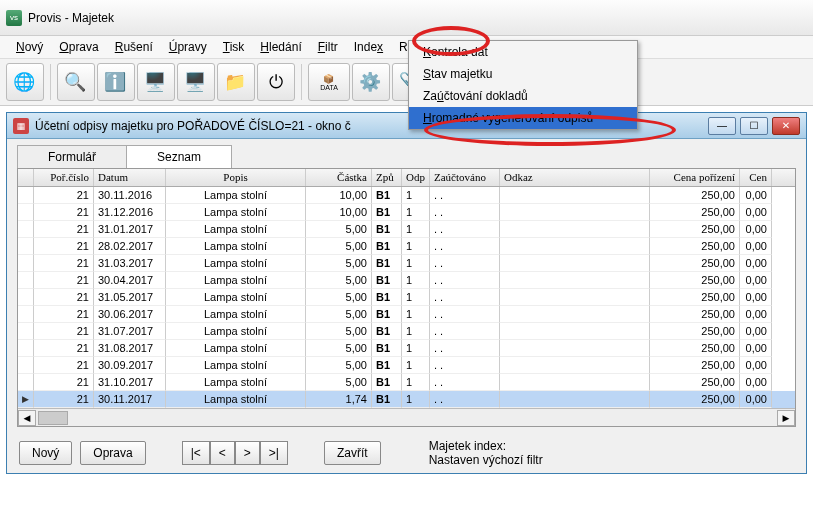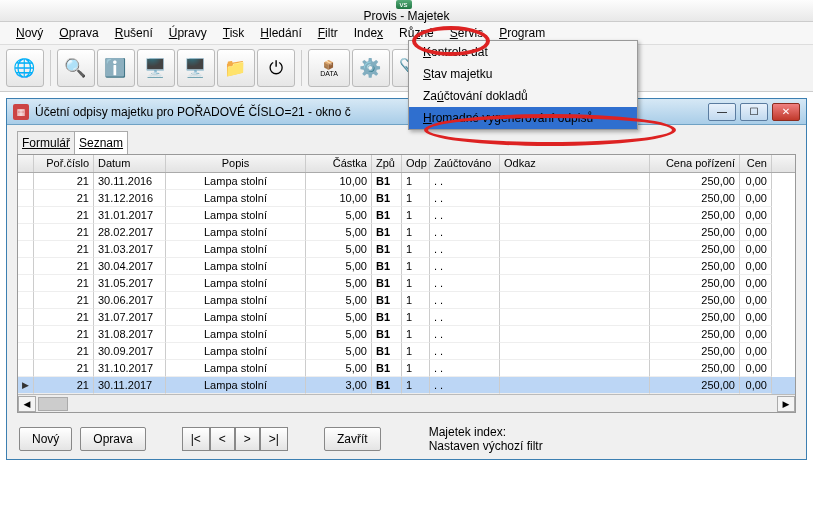--- a/index.html
+++ b/index.html
@@ -7,27 +7,26 @@
     margin: 0;
     font-family: Tahoma, sans-serif;
     font-size: 12px;
     background: #fff;
     width: 813px;
     height: 528px;
     overflow: hidden;
     position: relative;
   }
   .titlebar {
-    height: 22px;
+    height: 36px;
     background: linear-gradient(#fdfdfd, #e8e8e8);
     display: flex;
     align-items: center;
     padding: 0 6px;
     border-bottom: 1px solid #ccc;
-    flex-direction: column;
   }
   .titlebar .app-icon {
     width: 16px; height: 16px;
     background: linear-gradient(#5a7, #274);
     margin-right: 6px;
     border-radius: 2px;
     font-size: 8px;
     color:#fff;
     display:flex;align-items:center;justify-content:center;
   }
@@ -75,25 +74,25 @@
     gap: 6px;
   }
   .subwindow-title .ticon {
     width:16px;height:16px;background:#c44; border-radius:2px;
     display:flex;align-items:center;justify-content:center;color:#fff;font-size:9px;
   }
   .win-controls { margin-left:auto; display:flex; gap:4px;}
   .win-btn { width:28px;height:18px;border:1px solid #5a7ca0;border-radius:2px;background:linear-gradient(#e8f1fb,#c1d9ef);display:flex;align-items:center;justify-content:center;font-size:10px;}
   .win-btn.close{background:linear-gradient(#f08080,#c0392b);color:#fff;border-color:#8b2c1f;}
   .tabs { display:flex; padding: 6px 10px 0 10px; gap:0; }
-  .tab { padding:4px 4px; border:1px solid #aaa; border-bottom:none; background:#eee; margin-right:-1px; cursor:default;text-decoration:underline;}
+  .tab { padding:4px 30px; border:1px solid #aaa; border-bottom:none; background:#eee; margin-right:-1px; cursor:default;}
   .tab.active { background:#fff; position:relative; z-index:2;}
   .grid-wrap { margin:0 10px 6px 10px; border:1px solid #999; background:#fff; }
   .grid-head, .grid-row { display:flex; }
-  .grid-head { background:linear-gradient(#f6f6f6,#e3e3e3); border-bottom:1px solid #aaa; }
+  .grid-head { background:linear-gradient(#f6f6f6,#e3e3e3); border-bottom:1px solid #aaa;font-family:Liberation Serif, serif; }
   .cell { border-right:1px solid #ccc; padding:2px 4px; overflow:hidden; white-space:nowrap; font-size:11px; height:17px; line-height:13px;}
   .grid-head .cell { font-weight:normal; }
   .c-mark{width:16px;}
   .c-por{width:60px;text-align:right;}
   .c-datum{width:72px;}
   .c-popis{width:140px;text-align:center;}
   .c-castka{width:66px;text-align:right;}
   .c-zpu{width:30px;font-weight:bold;}
   .c-odp{width:28px;}
   .c-zauc{width:70px;}
@@ -363,21 +362,21 @@
           <div class="cell c-zauc">. .</div>
           <div class="cell c-odkaz"></div>
           <div class="cell c-cena">250,00</div>
           <div class="cell c-cen">0,00</div>
         </div>
         <div class="grid-row selected">
           <div class="cell c-mark row-marker">▶</div>
           <div class="cell c-por">21</div>
           <div class="cell c-datum">30.11.2017</div>
           <div class="cell c-popis">Lampa stolní</div>
-          <div class="cell c-castka">3,00</div>
+          <div class="cell c-castka">1,74</div>
           <div class="cell c-zpu">B1</div>
           <div class="cell c-odp">1</div>
           <div class="cell c-zauc">. .</div>
           <div class="cell c-odkaz"></div>
           <div class="cell c-cena">250,00</div>
           <div class="cell c-cen">0,00</div>
         </div>
       </div>
     <div class="hscroll">
       <div class="arrow">◀</div>

